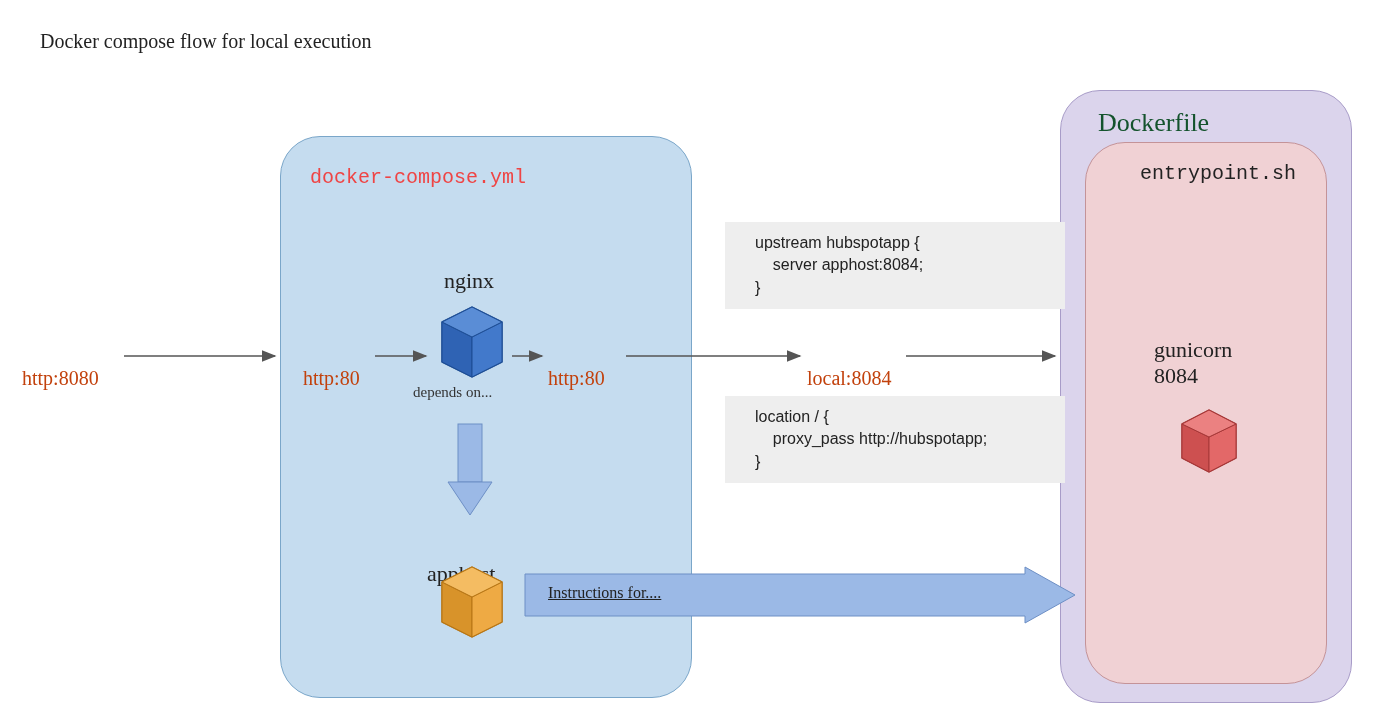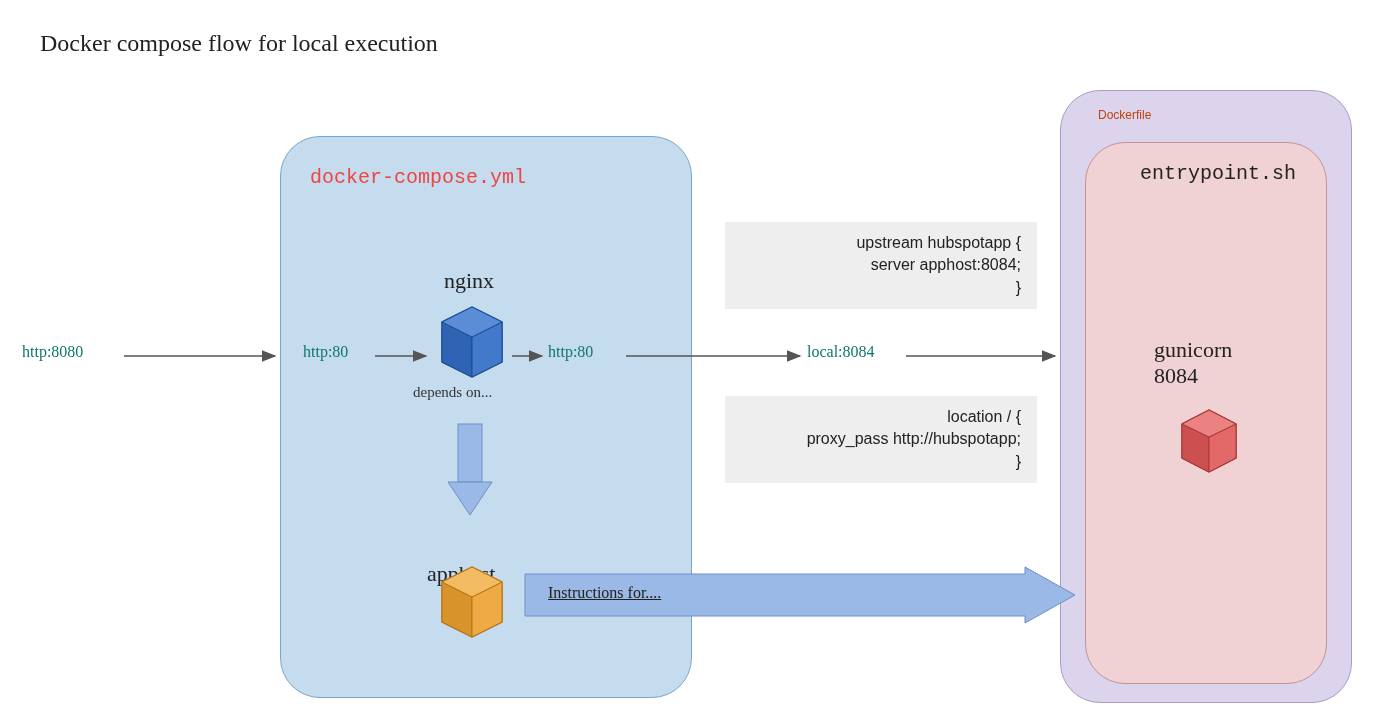--- a/index.html
+++ b/index.html
@@ -8,21 +8,21 @@
       width: 1384px;
       height: 721px;
       background: #fff;
       font-family: Georgia, 'Times New Roman', serif;
       position: relative;
     }
     .title {
       position: absolute;
       top: 30px;
       left: 40px;
-      font-size: 24px;
+      font-size: 20px;
       color: #222;
     }
     .compose-box {
       position: absolute;
       left: 280px;
       top: 136px;
       width: 410px;
       height: 560px;
       background: #c5dcef;
       border: 1px solid #7aa6c9;
@@ -75,23 +75,23 @@
       width: 290px;
       height: 611px;
       background: #dbd4ec;
       border: 1px solid #a89cc8;
       border-radius: 40px;
     }
     .dockerfile-label {
       position: absolute;
       left: 1098px;
       top: 108px;
-      font-size: 12px;
-      font-family: Liberation Sans, sans-serif;
-      color: #c2410c;
+      font-size: 26px;
+      font-family: Liberation Serif, serif;
+      color: #14532d;
     }
     .entrypoint-box {
       position: absolute;
       left: 1085px;
       top: 142px;
       width: 240px;
       height: 540px;
       background: #f0d1d4;
       border: 1px solid #c49398;
       border-radius: 40px;
@@ -114,33 +114,33 @@
       text-align: left;
       width: 110px;
     }
     .red-cube {
       position: absolute;
       left: 1174px;
       top: 404px;
     }
     .http-label {
       position: absolute;
-      font-size: 16px;
-      color: #0f766e;
+      font-size: 20px;
+      color: #c2410c;
+      margin-top: 24px;
     }
     .code-box {
       position: absolute;
       background: #eeeeee;
-      padding: 10px 16px;
+      padding: 10px 30px;
       font-family: Arial, Helvetica, sans-serif;
       font-size: 16px;
       color: #222;
       line-height: 1.4;
       white-space: pre;
-      text-align: right;
     }
     .code-box1 {
       left: 725px;
       top: 222px;
       width: 280px;
     }
     .code-box2 {
       left: 725px;
       top: 396px;
       width: 280px;

